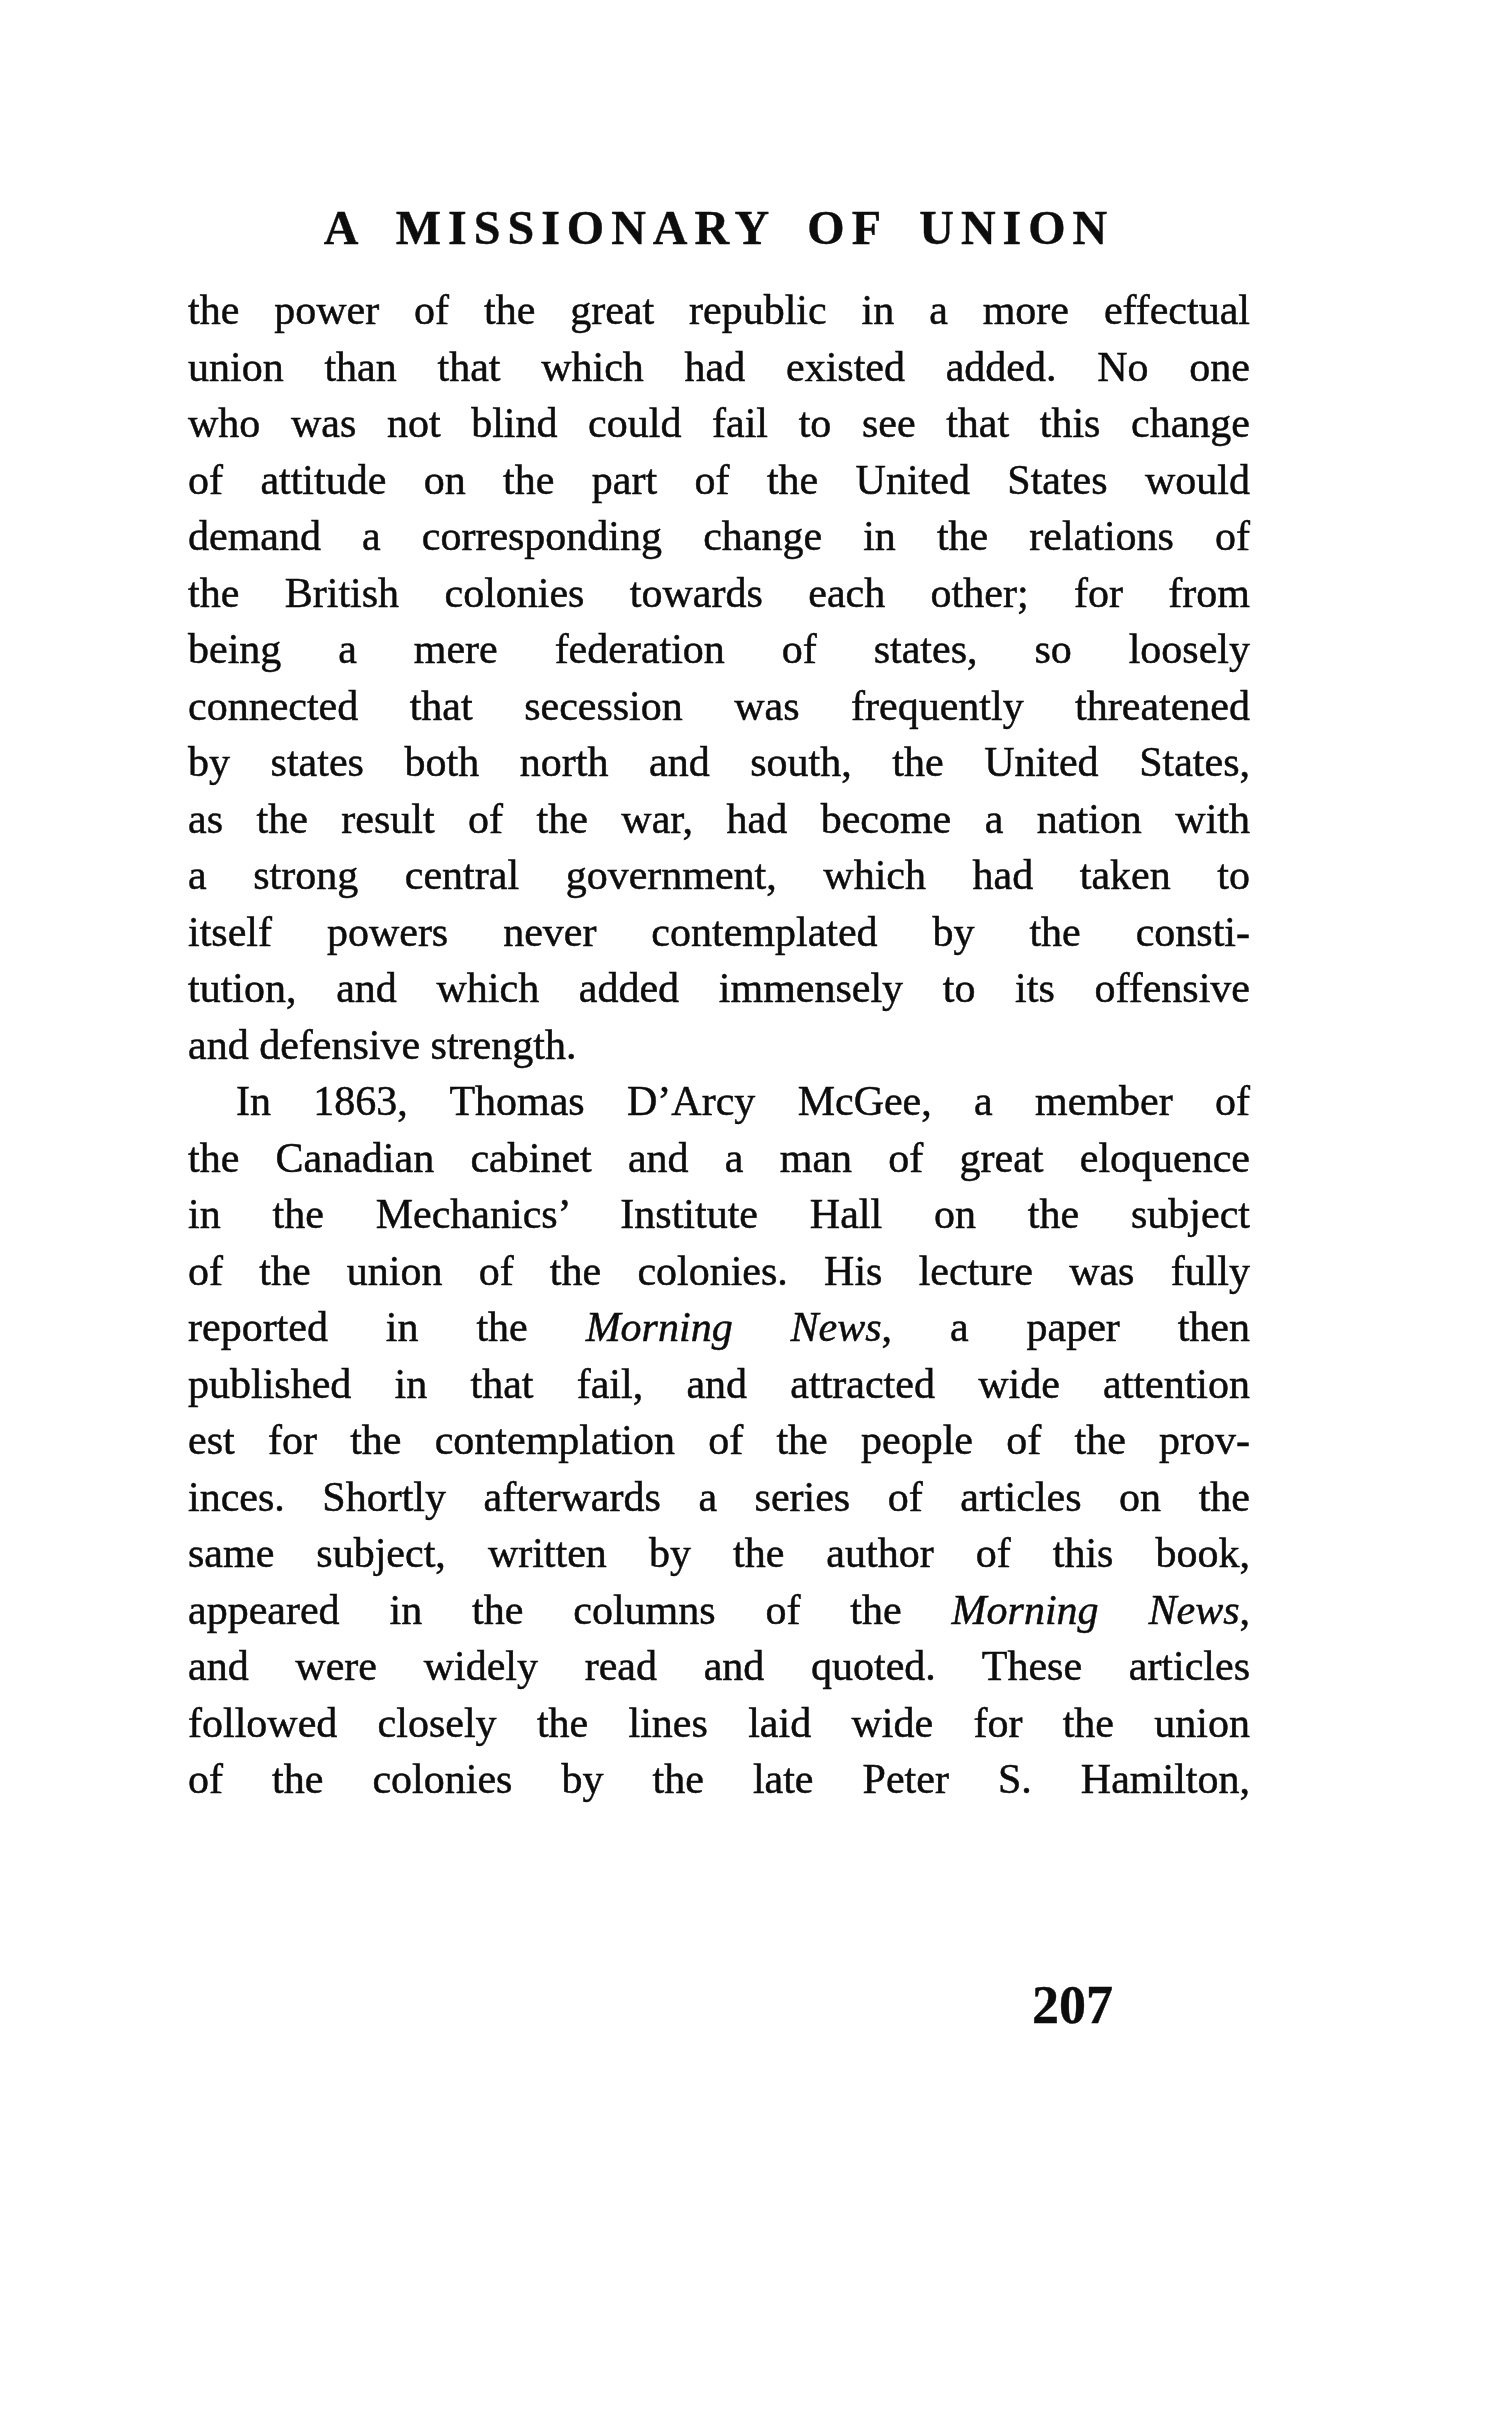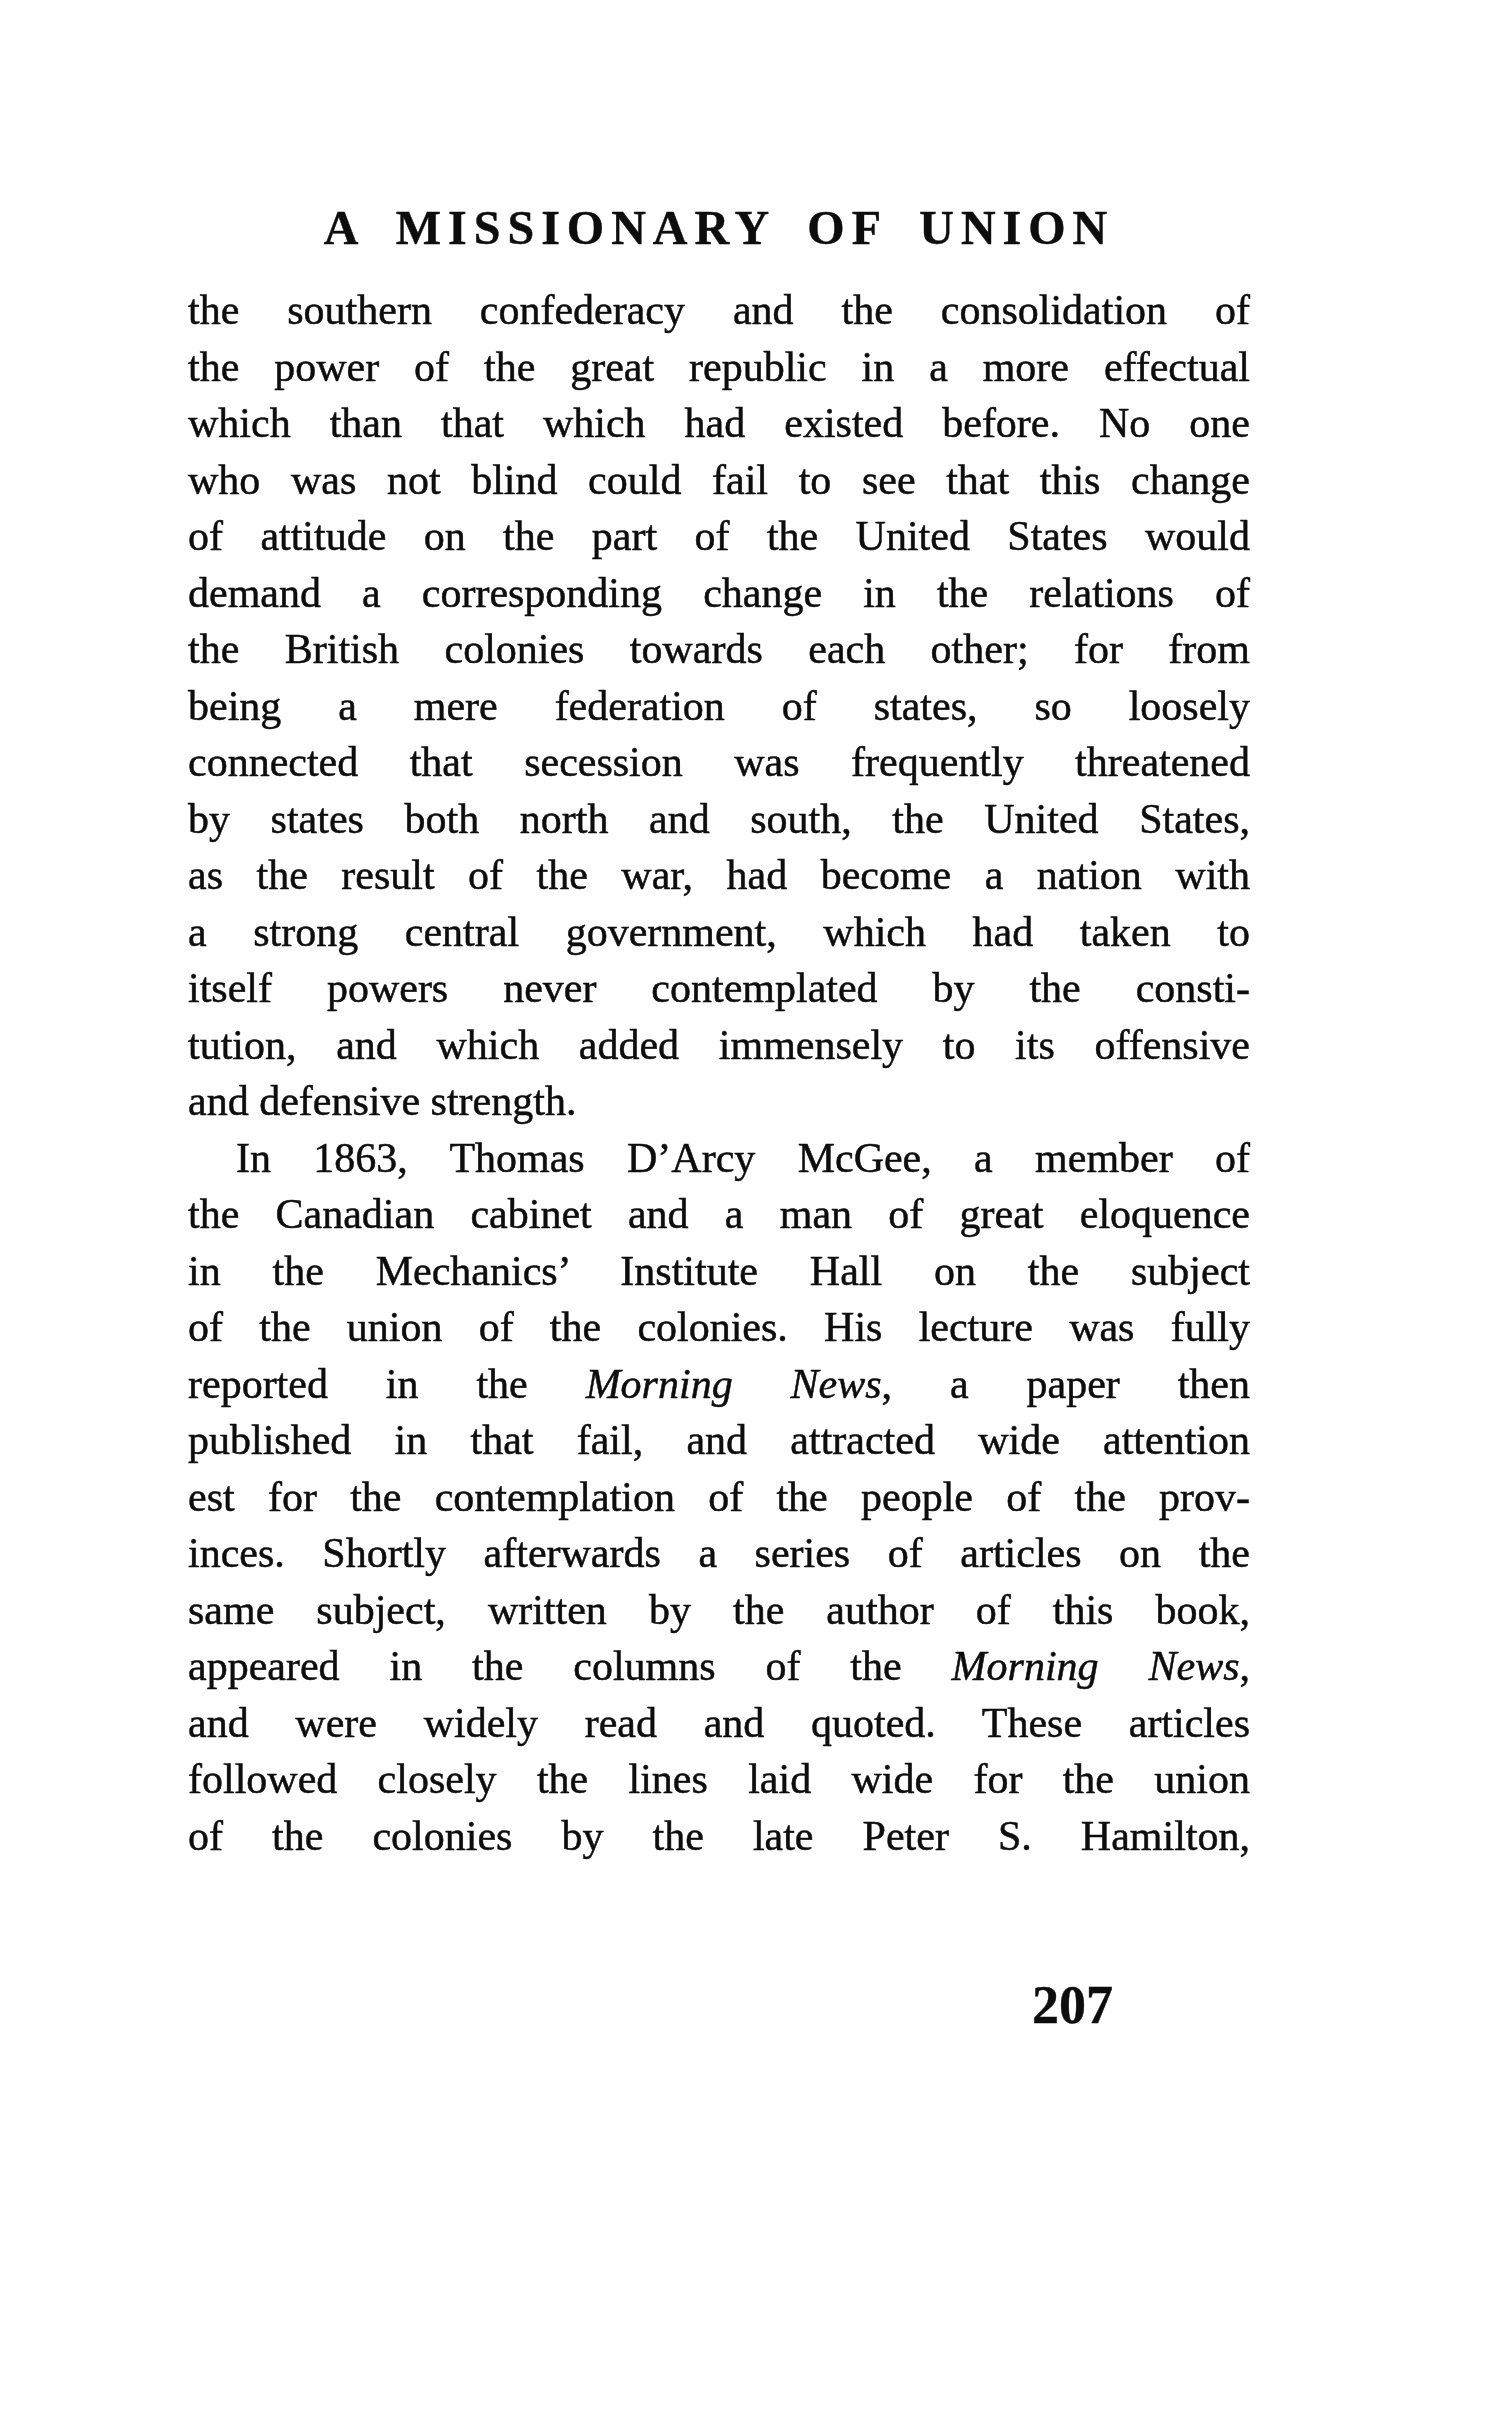--- a/index.html
+++ b/index.html
@@ -59,23 +59,22 @@
     -webkit-text-stroke: 0.4px currentColor;
   }
 </style>
 </head>
 <body>
 
 <div class="page">
   <div class="running-header">A MISSIONARY OF UNION</div>
 
   <div class="body-text">
-      <div class="line"><span>the southern confederacy and the consolidation of</span></div>
       <div class="line"><span>the power of the great republic in a more effectual</span></div>
-      <div class="line"><span>which than that which had existed before. No one</span></div>
+      <div class="line"><span>union than that which had existed added. No one</span></div>
       <div class="line"><span>who was not blind could fail to see that this change</span></div>
       <div class="line"><span>of attitude on the part of the United States would</span></div>
       <div class="line"><span>demand a corresponding change in the relations of</span></div>
       <div class="line"><span>the British colonies towards each other; for from</span></div>
       <div class="line"><span>being a mere federation of states, so loosely</span></div>
       <div class="line"><span>connected that secession was frequently threatened</span></div>
       <div class="line"><span>by states both north and south, the United States,</span></div>
       <div class="line"><span>as the result of the war, had become a nation with</span></div>
       <div class="line"><span>a strong central government, which had taken to</span></div>
       <div class="line"><span>itself powers never contemplated by the consti-</span></div>

